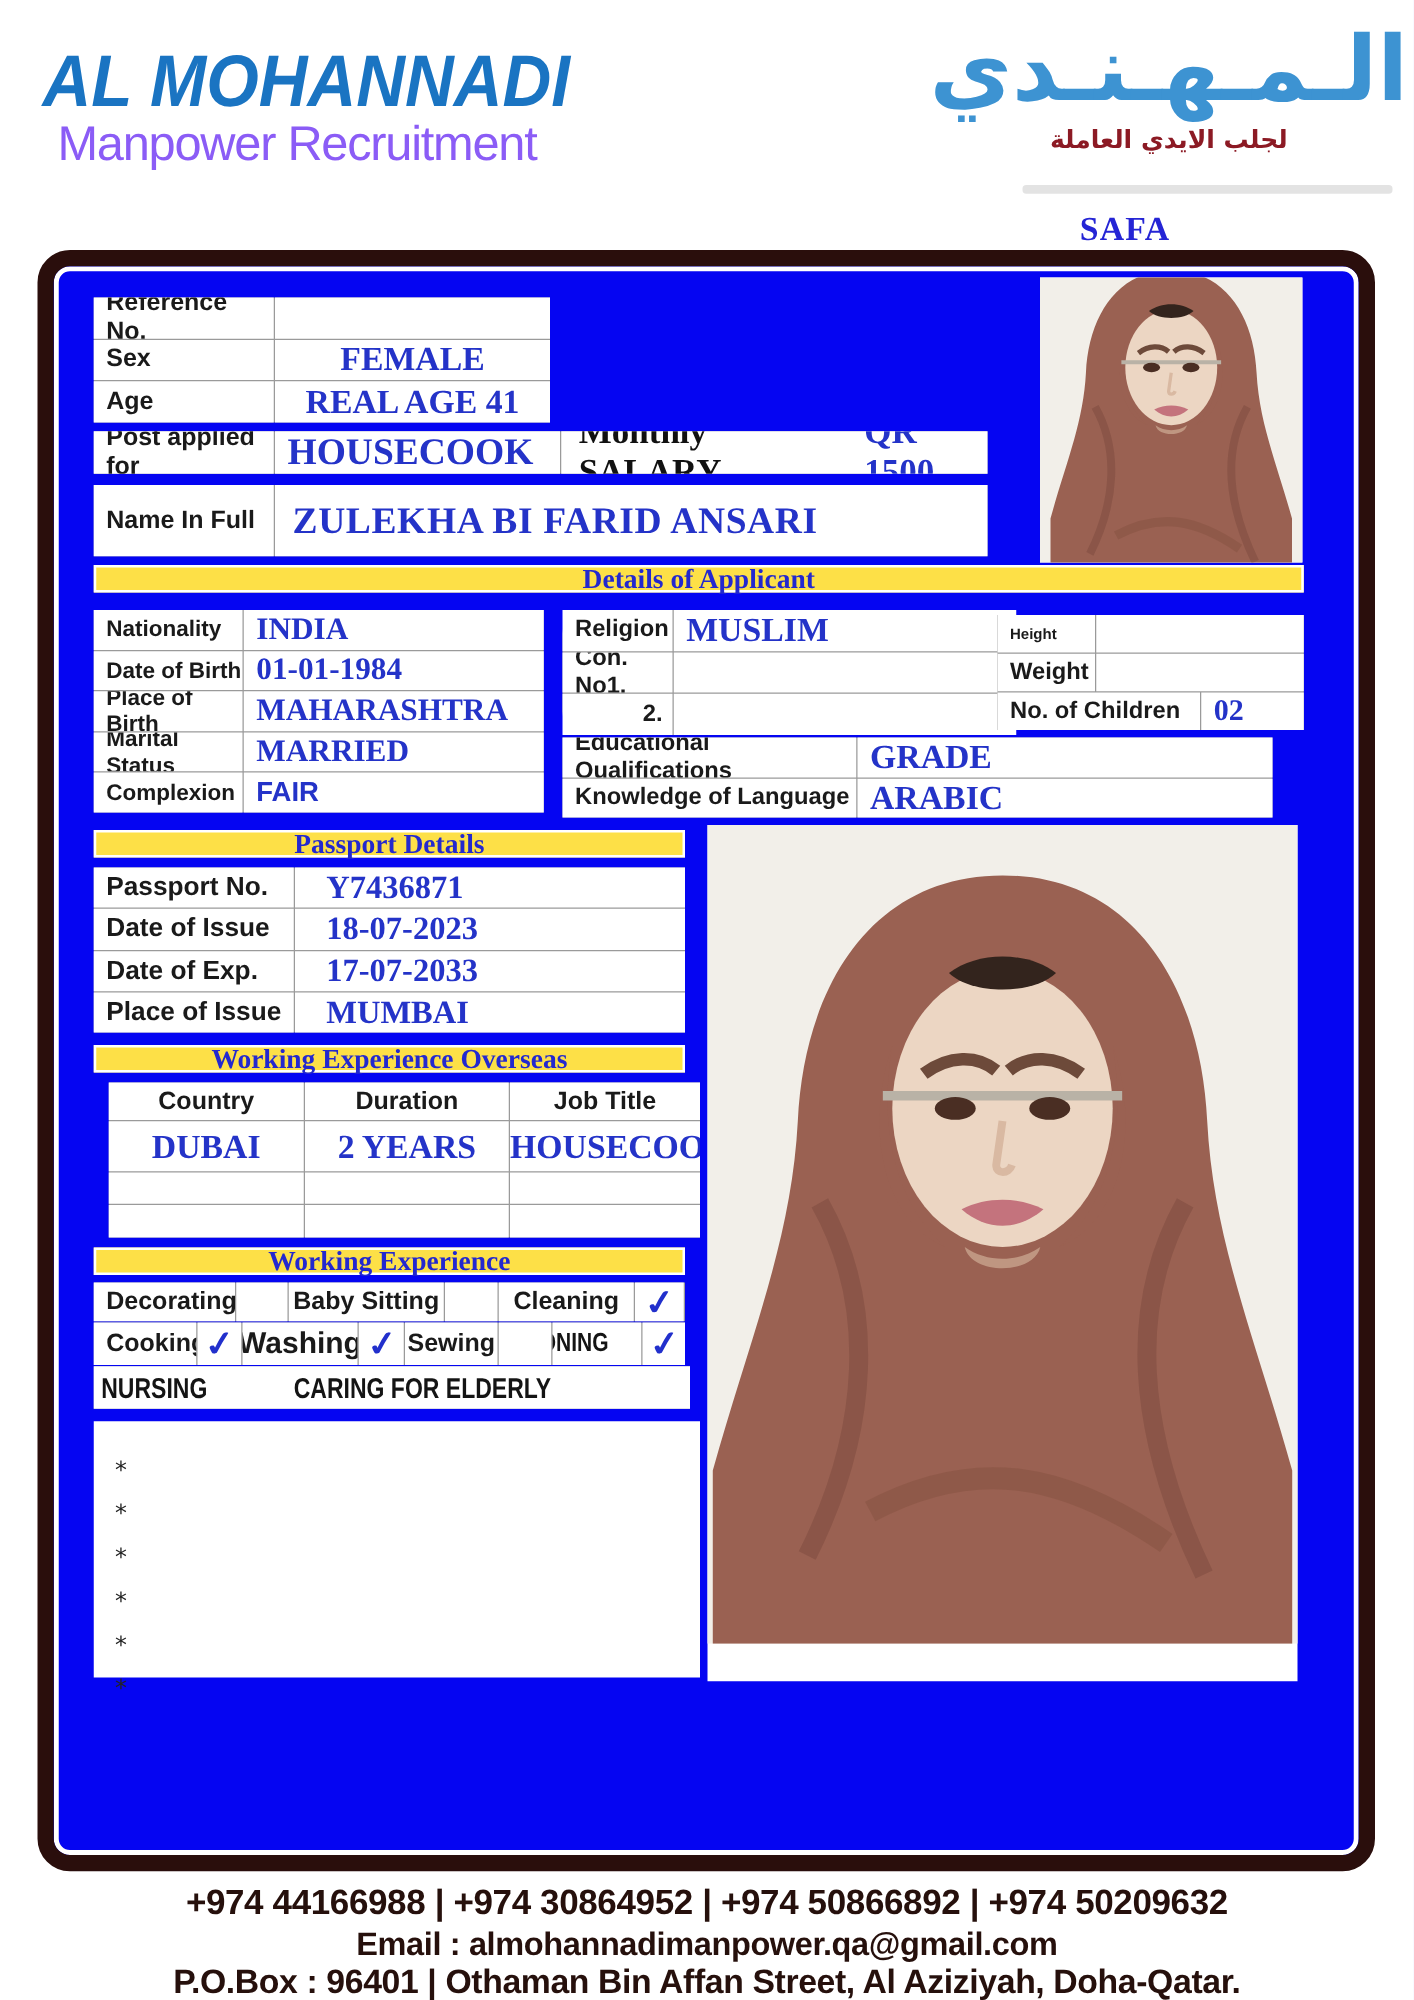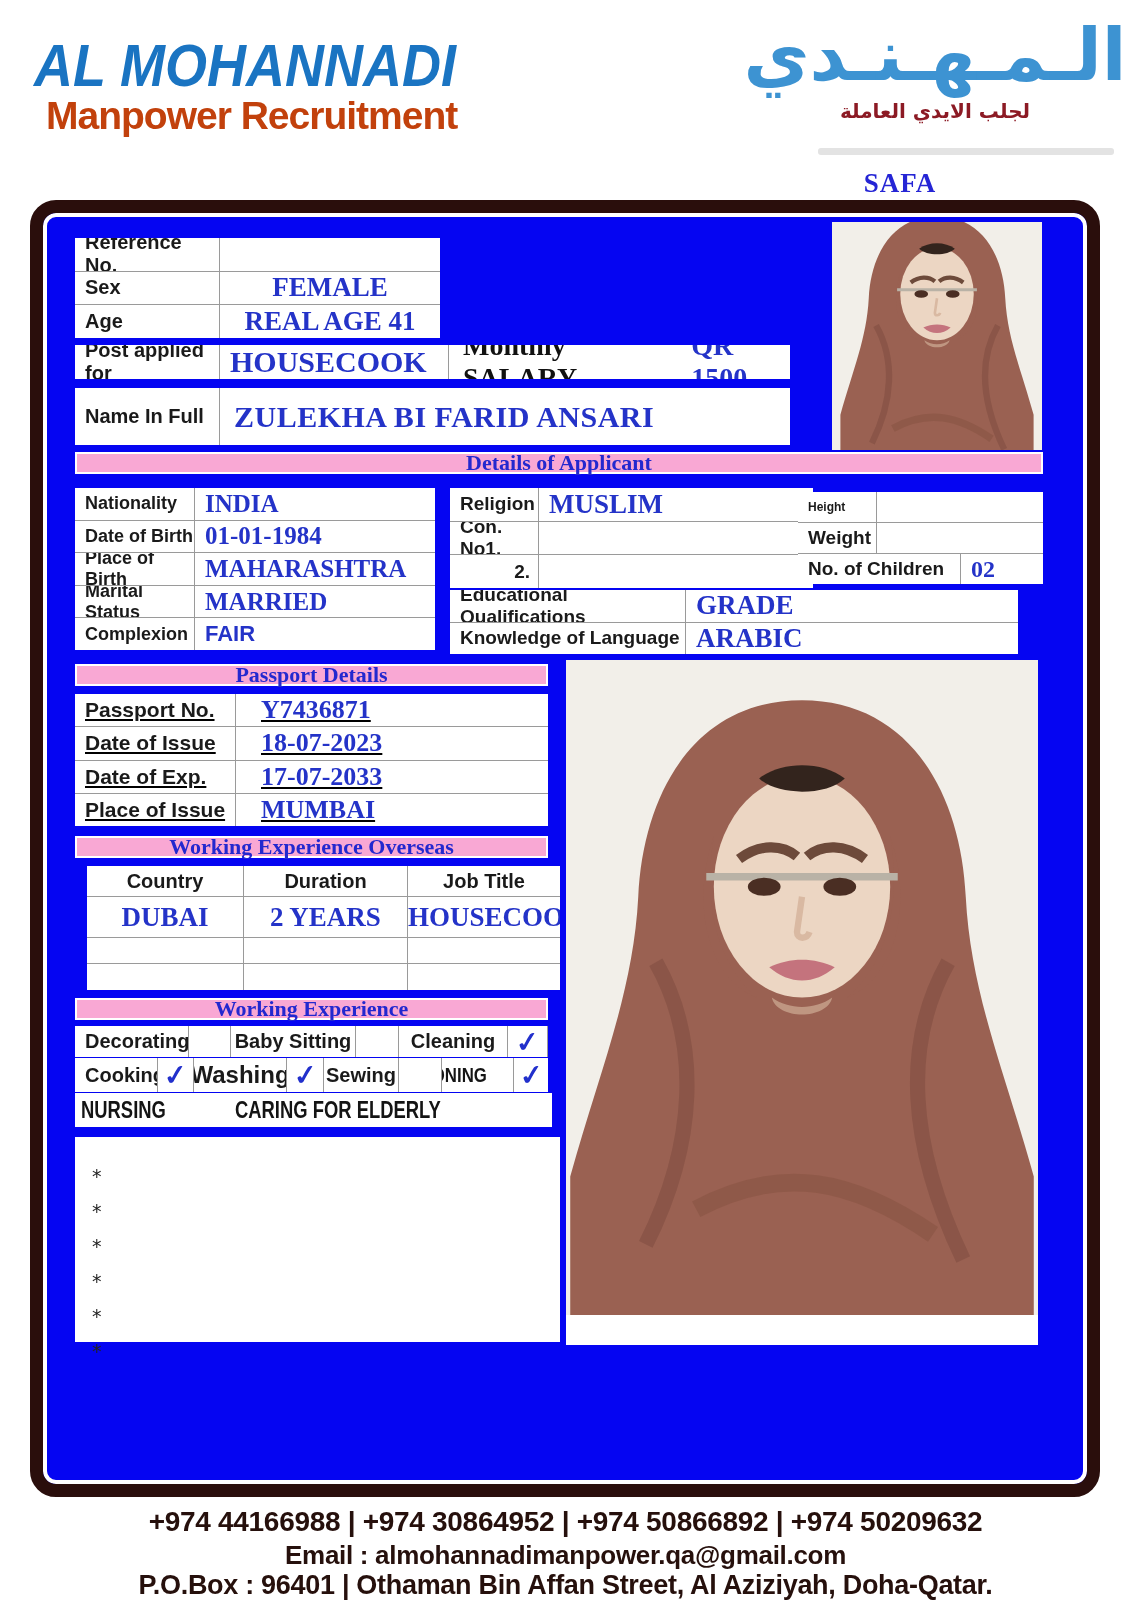--- a/index.html
+++ b/index.html
@@ -3,22 +3,22 @@
 <meta charset="utf-8">
 <style>
   html,body{margin:0;padding:0;background:#ffffff;}
   .page{position:relative;width:1131px;height:1600px;background:#ffffff;overflow:hidden;
         font-family:"Liberation Sans",sans-serif;}
 
   
   .brand{position:absolute;left:34px;top:38px;}
   .brand-1{font-family:"Liberation Sans",sans-serif;font-weight:900;font-style:italic;
            font-size:54px;color:#1a74c2;letter-spacing:0px;line-height:1;transform:scaleY(1.08);}
-  .brand-2{font-family:"Liberation Sans",sans-serif;font-weight:700;font-size:39px;
-           color:#c2410c;line-height:1;margin-top:4px;margin-left:12px;letter-spacing:-1px;}
+  .brand-2{font-family:"Liberation Sans",sans-serif;font-weight:400;font-size:39px;
+           color:#8b5cf6;line-height:1;margin-top:4px;margin-left:12px;letter-spacing:-1px;}
 
   .alm{position:absolute;left:482px;top:12px;width:270px;height:180px;}
   .alm .ring-red{position:absolute;left:16px;top:22px;width:224px;height:106px;
                  border:8px solid #8a1420;border-radius:50%;transform:rotate(-27deg);}
   .alm .ring-blue{position:absolute;left:12px;top:28px;width:230px;height:112px;
                   border:13px solid #1d86cd;border-radius:50%;transform:rotate(-27deg);}
   .alm .alm-txt{position:absolute;left:18px;top:42px;font-family:"Liberation Sans",sans-serif;
                 font-weight:900;font-style:italic;font-size:95px;color:#0e0e0e;
                 letter-spacing:-5px;line-height:1;}
 
@@ -43,21 +43,21 @@
   .grid{display:grid;gap:1px;width:100%;height:100%;}
   .cell{background:#ffffff;display:flex;align-items:center;overflow:hidden;}
   .pad{padding-left:10px;}
   .c-center{justify-content:center;}
   .c-right{justify-content:flex-end;padding-right:8px;}
 
   .lbl{font-family:"Liberation Sans",sans-serif;font-weight:700;color:#1a1a1a;}
   .val{font-family:"Liberation Serif","DejaVu Serif",serif;font-weight:700;color:#2433c8;}
   .blackserif{font-family:"Liberation Serif","DejaVu Serif",serif;font-weight:700;color:#111111;}
 
-  .band{position:absolute;background:#f9a8d4;border:2px solid #ffffff;box-sizing:border-box;
+  .band{position:absolute;background:#fde047;border:2px solid #ffffff;box-sizing:border-box;
         display:flex;align-items:center;justify-content:center;
         font-family:"Liberation Serif","DejaVu Serif",serif;font-weight:700;
         color:#2328cf;font-size:22px;}
 
   .check{font-family:"DejaVu Sans",sans-serif;font-weight:900;color:#2230cc;font-size:29px;
          text-shadow:1px 0 0 #2230cc;transform:rotate(-6deg);}
 
   .cond{display:inline-block;transform:scaleX(0.8);transform-origin:left center;
         font-weight:700;color:#141414;font-size:23px;}
 
@@ -181,21 +181,21 @@
       <div class="cell pad val" style="font-size:27px;">GRADE</div>
       <div class="cell pad lbl" style="font-size:19px;">Knowledge of Language</div>
       <div class="cell pad val" style="font-size:27px;">ARABIC</div>
     </div>
   </div>
 
   <div class="band" style="left:75px;top:664px;width:473px;height:22px;">
     <span>Passport Details</span>
   </div>
   <div class="wbox" style="left:75px;top:694px;width:473px;height:132px;">
-    <div class="grid" style="grid-template-columns:160px 1fr;grid-template-rows:repeat(4,1fr);text-decoration:underline;">
+    <div class="grid" style="grid-template-columns:160px 1fr;grid-template-rows:repeat(4,1fr);">
       <div class="cell pad lbl" style="font-size:21px;">Passport No.</div>
       <div class="cell val" style="font-size:26px;padding-left:25px;">Y7436871</div>
       <div class="cell pad lbl" style="font-size:21px;">Date of Issue</div>
       <div class="cell val" style="font-size:26px;padding-left:25px;">18-07-2023</div>
       <div class="cell pad lbl" style="font-size:21px;">Date of Exp.</div>
       <div class="cell val" style="font-size:26px;padding-left:25px;">17-07-2033</div>
       <div class="cell pad lbl" style="font-size:21px;">Place of Issue</div>
       <div class="cell val" style="font-size:26px;padding-left:25px;">MUMBAI</div>
     </div>
   </div>

